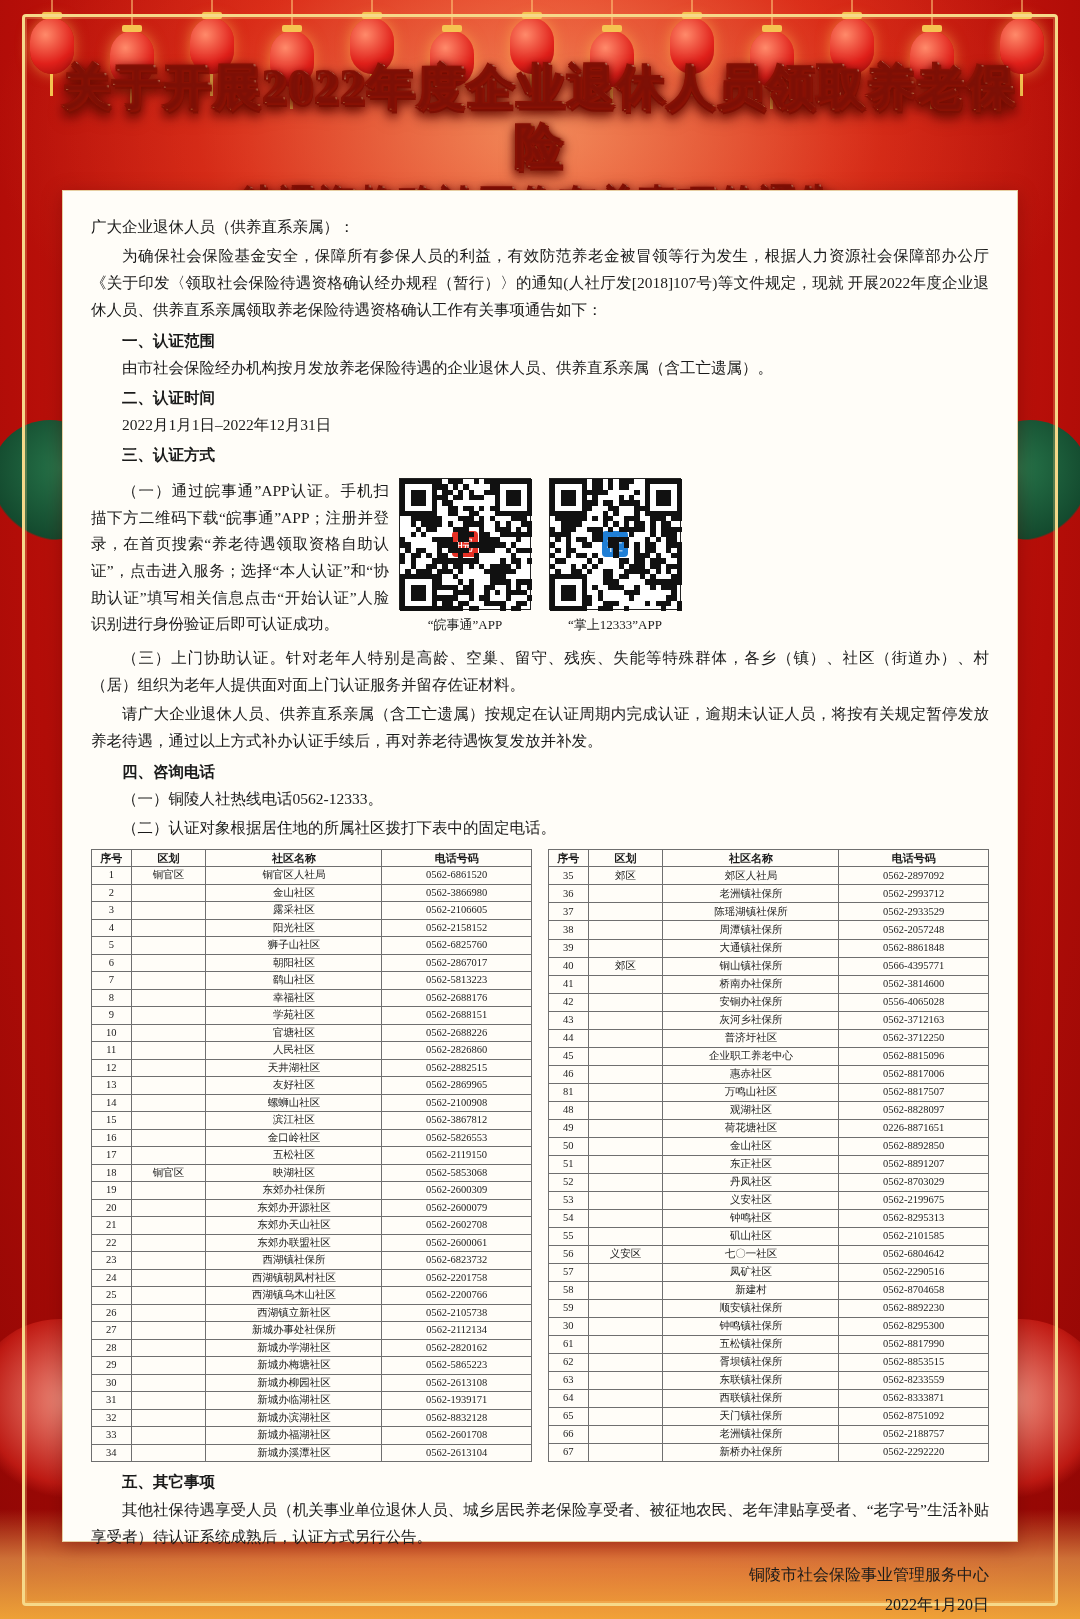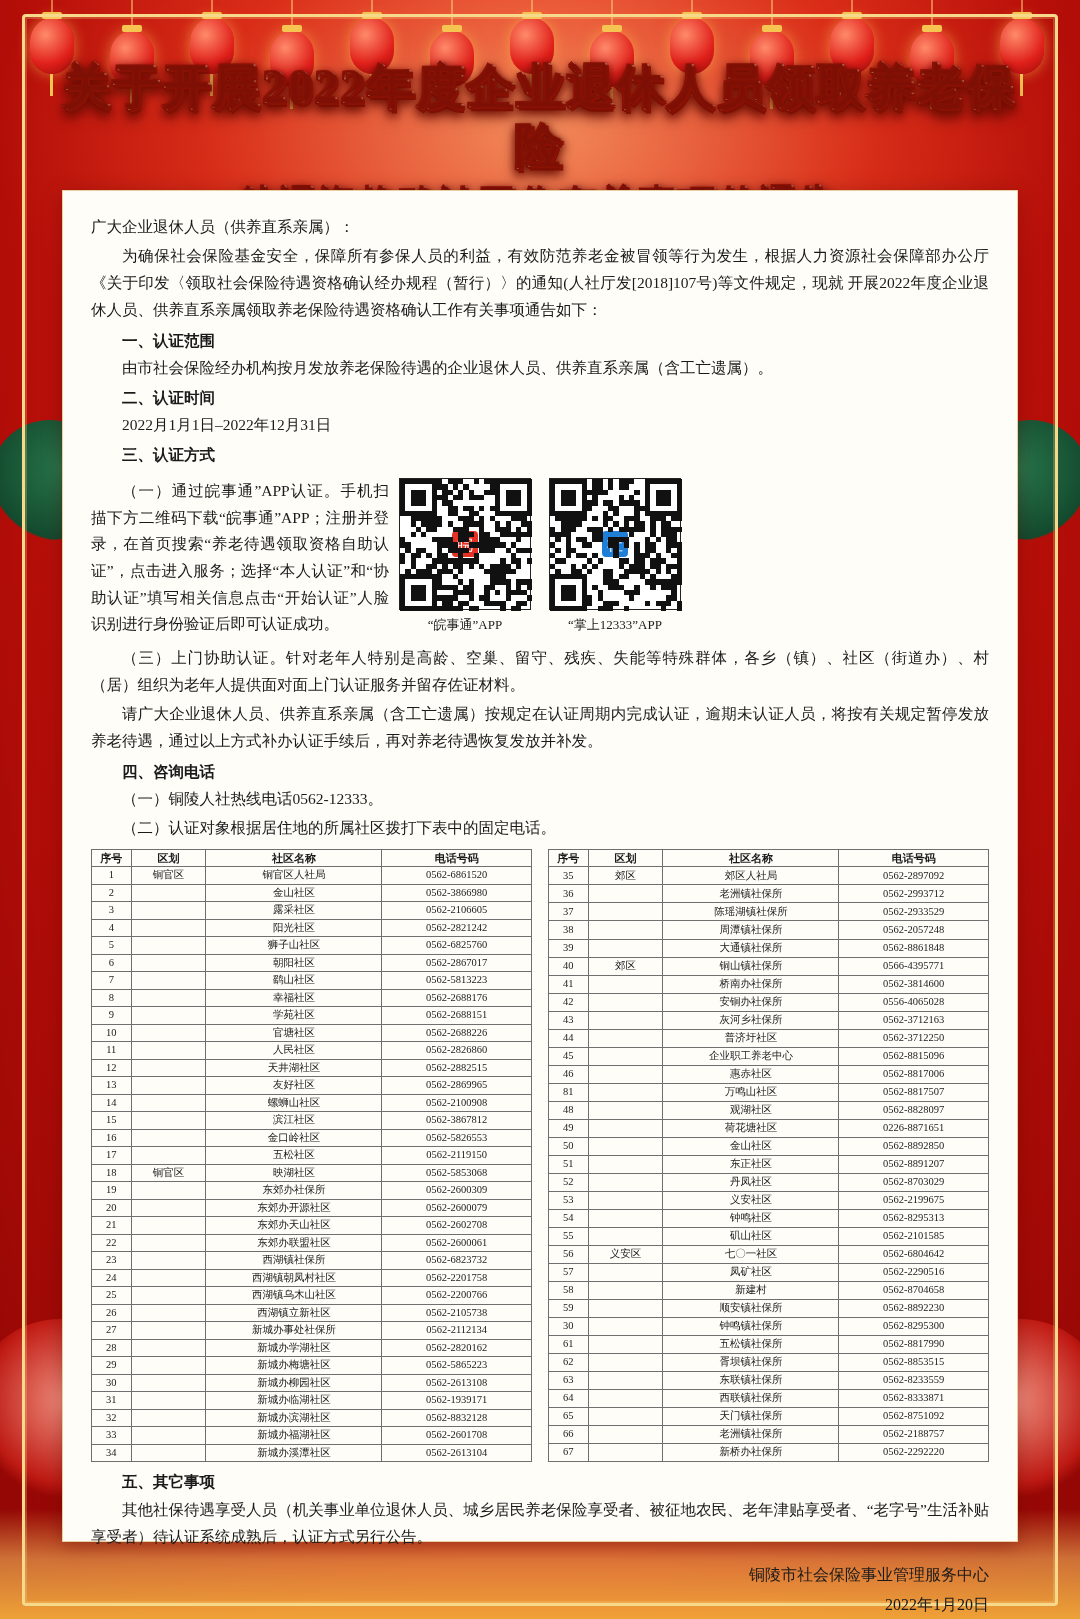--- a/index.html
+++ b/index.html
@@ -923,21 +923,21 @@
           <tr>
             <td class="c-no">3</td>
             <td class="c-area"></td>
             <td class="c-name">露采社区</td>
             <td class="c-tel">0562-2106605</td>
           </tr>
           <tr>
             <td class="c-no">4</td>
             <td class="c-area"></td>
             <td class="c-name">阳光社区</td>
-            <td class="c-tel">0562-2821242</td>
+            <td class="c-tel">0562-2158152</td>
           </tr>
           <tr>
             <td class="c-no">5</td>
             <td class="c-area"></td>
             <td class="c-name">狮子山社区</td>
             <td class="c-tel">0562-6825760</td>
           </tr>
           <tr>
             <td class="c-no">6</td>
             <td class="c-area"></td>

